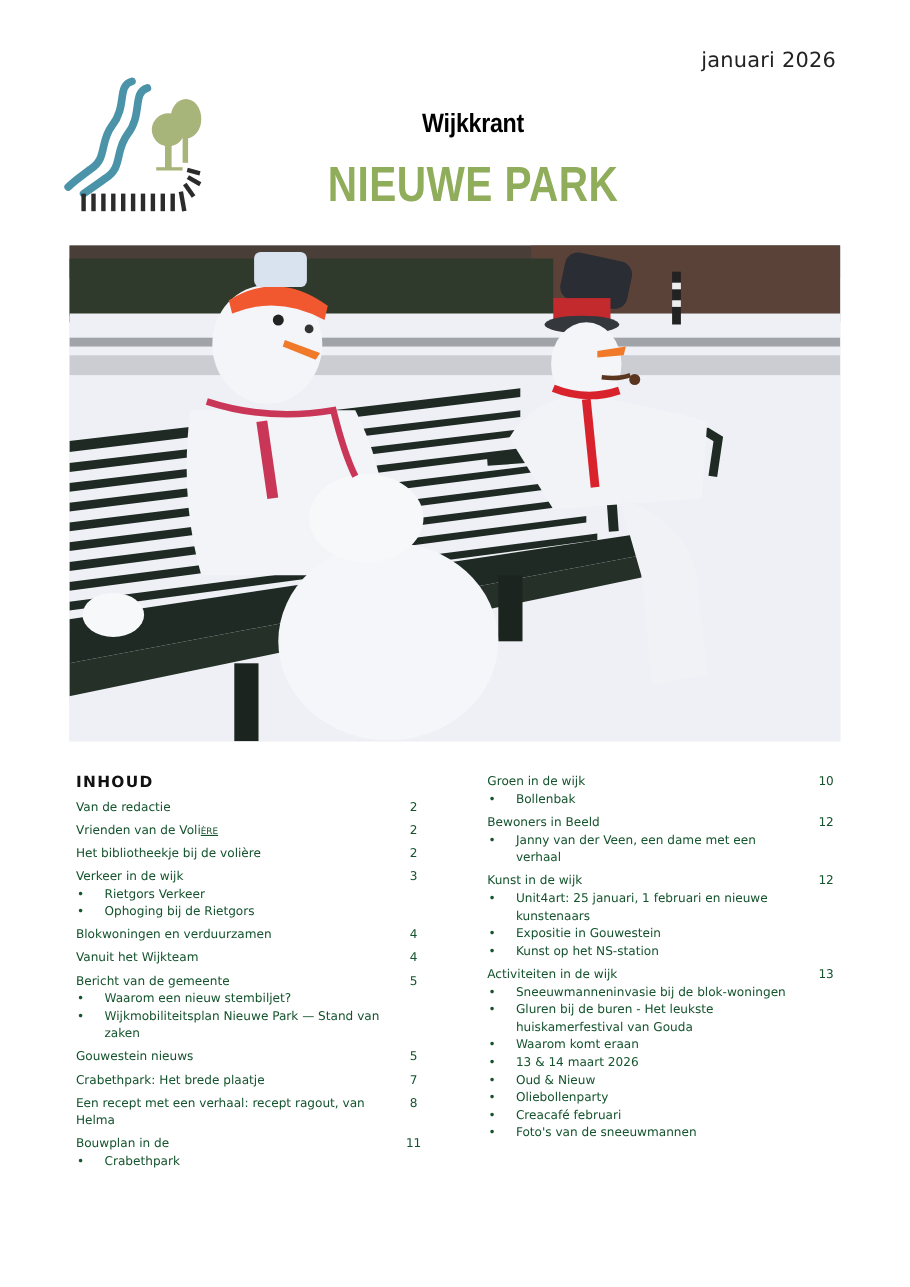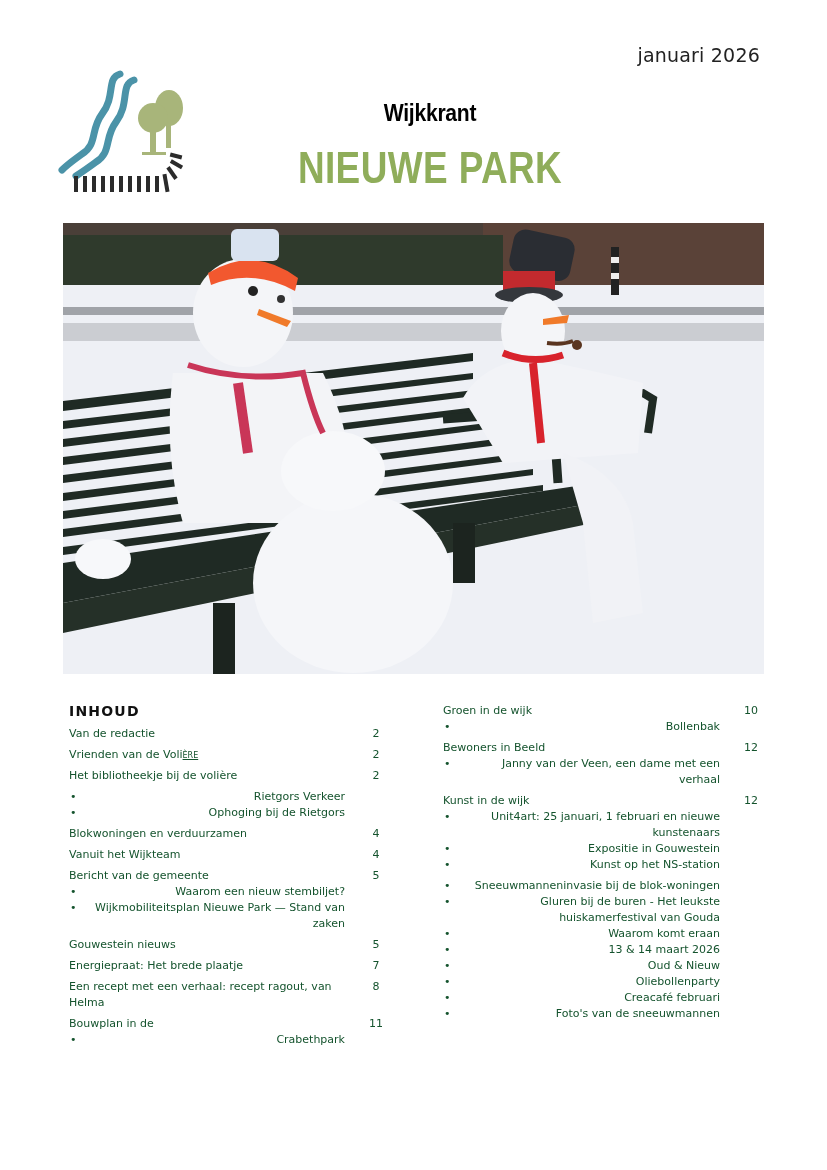--- a/index.html
+++ b/index.html
@@ -18,21 +18,21 @@
                  letter-spacing:1.2px; color:#111; font-family:"DejaVu Sans", sans-serif; }
   .col { position:absolute; font-size:11px; line-height:16px; color:#14532d; }
   .col-left { left:69px; top:726px; width:316px; }
   .col-right { left:443px; top:703px; width:317px; }
   .entry { margin-bottom:5px; }
   .entry-row { display:flex; justify-content:space-between; align-items:flex-start; }
   .entry-title { flex:1; padding-right:12px; }
   .entry-page { text-align:center; min-width:18px; }
   .sub { display:flex; }
   .bullet { width:25px; flex:none; padding-left:1px; }
-  .sub-text { flex:1; padding-right:40px;text-align:right; }
+  .sub-text { flex:1; padding-right:40px; }
   .smallcaps { font-variant:small-caps;text-decoration:underline; }
 </style>
 </head>
 <body>
 
 <div class="date">januari 2026</div>
 
 <div class="logo">
   <svg width="140" height="132" viewBox="0 0 140 132">
     <path d="M62 8 C48 12,58 30,44 48 C32 64,40 78,24 88 C16 94,10 98,4 104" stroke="#4b93a8" stroke-width="7" fill="none" stroke-linecap="round"></path>
@@ -145,20 +145,24 @@
         <span class="entry-page">2</span>
       </div>
     </div>
     <div class="entry">
       <div class="entry-row">
         <span class="entry-title">Het bibliotheekje bij de volière</span>
         <span class="entry-page">2</span>
       </div>
     </div>
     <div class="entry">
+      <div class="entry-row">
+        <span class="entry-title">Verkeer in de wijk</span>
+        <span class="entry-page">3</span>
+      </div>
       <div class="sub">
         <span class="bullet">•</span>
         <span class="sub-text">Rietgors Verkeer</span>
       </div>
       <div class="sub">
         <span class="bullet">•</span>
         <span class="sub-text">Ophoging bij de Rietgors</span>
       </div>
     </div>
     <div class="entry">
@@ -188,21 +192,21 @@
       </div>
     </div>
     <div class="entry">
       <div class="entry-row">
         <span class="entry-title">Gouwestein nieuws</span>
         <span class="entry-page">5</span>
       </div>
     </div>
     <div class="entry">
       <div class="entry-row">
-        <span class="entry-title">Energiepraat: Het brede plaatje</span>
+        <span class="entry-title">Crabethpark: Het brede plaatje</span>
         <span class="entry-page">7</span>
       </div>
     </div>
     <div class="entry">
       <div class="entry-row">
         <span class="entry-title">Een recept met een verhaal: recept ragout, van Helma</span>
         <span class="entry-page">8</span>
       </div>
     </div>
     <div class="entry">
@@ -249,20 +253,24 @@
       <div class="sub">
         <span class="bullet">•</span>
         <span class="sub-text">Expositie in Gouwestein</span>
       </div>
       <div class="sub">
         <span class="bullet">•</span>
         <span class="sub-text">Kunst op het NS-station</span>
       </div>
     </div>
     <div class="entry">
+      <div class="entry-row">
+        <span class="entry-title">Activiteiten in de wijk</span>
+        <span class="entry-page">13</span>
+      </div>
       <div class="sub">
         <span class="bullet">•</span>
         <span class="sub-text">Sneeuwmanneninvasie bij de blok-woningen</span>
       </div>
       <div class="sub">
         <span class="bullet">•</span>
         <span class="sub-text">Gluren bij de buren - Het leukste huiskamerfestival van Gouda</span>
       </div>
       <div class="sub">
         <span class="bullet">•</span>

